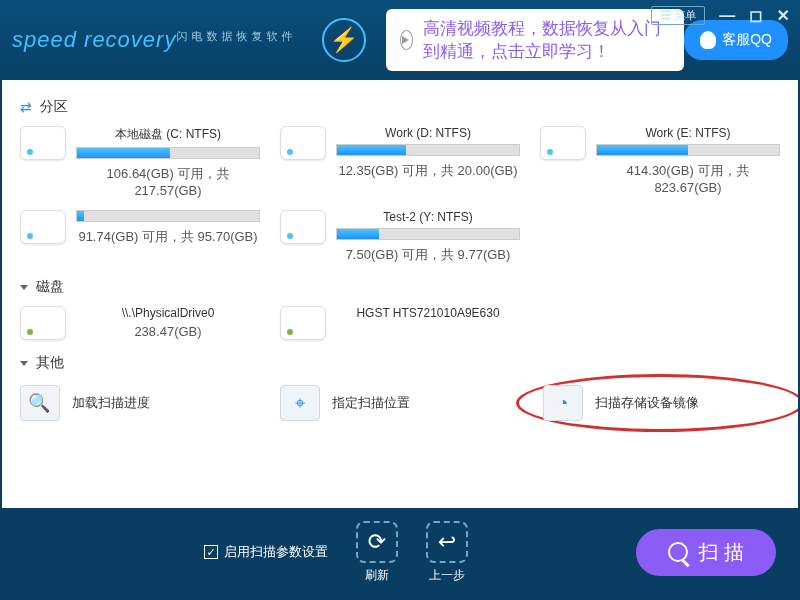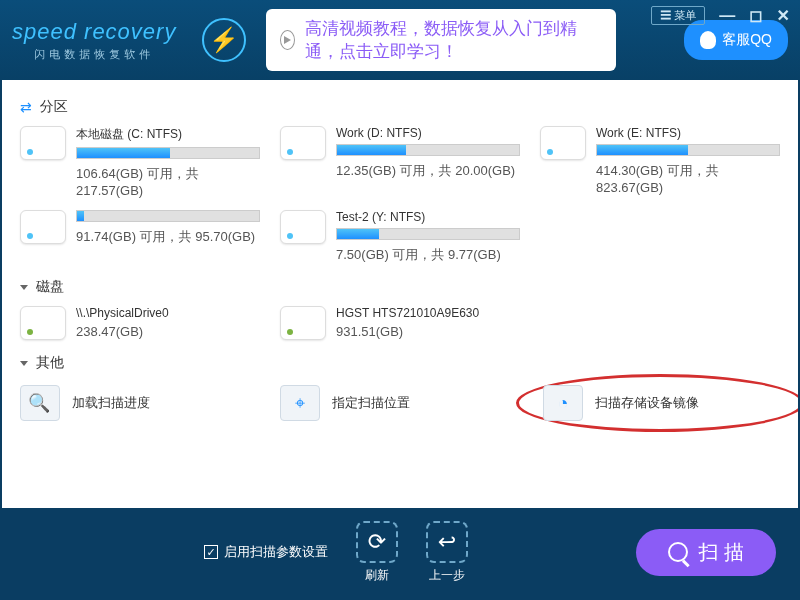--- a/index.html
+++ b/index.html
@@ -1,18 +1,18 @@
 <!DOCTYPE html>
 <html><head>
 <meta charset="utf-8">
 <style>
 * { margin: 0; padding: 0; box-sizing: border-box; font-family: "Microsoft YaHei", Arial, sans-serif; }
 body { width: 800px; height: 600px; background: #0a3d62; overflow: hidden; }
 .titlebar { height: 80px; background: linear-gradient(180deg, #0a4d7a 0%, #084066 100%); display: flex; align-items: center; padding: 0 12px; position: relative; }
-.logo { display: flex; flex-direction: column; color: #3fc1ff; margin-right: 18px; }
+.logo { display: flex; flex-direction: row; color: #3fc1ff; margin-right: 18px; }
 .logo-text { font-size: 22px; font-style: italic; font-weight: 500; letter-spacing: 1px; }
 .logo-sub { font-size: 11px; color: #9ec9e0; letter-spacing: 4px; margin-top: 2px; text-align: center; font-family: Liberation Serif, serif; }
 .logo-bolt { width: 44px; height: 44px; border: 2px solid #3fc1ff; border-radius: 50%; display: flex; align-items: center; justify-content: center; color: #3fc1ff; font-size: 24px; margin-left: 8px; }
 .banner { background: #fff; border-radius: 6px; padding: 8px 14px; display: flex; align-items: center; gap: 10px; flex: 1; max-width: 350px; margin-left: 20px; }
 .banner-icon { width: 20px; height: 20px; border: 1.5px solid #999; border-radius: 50%; position: relative; }
 .banner-icon::after { content: ''; position: absolute; right: 3px; top: 5px; width: 0; height: 0; border-left: 7px solid #999; border-top: 4px solid transparent; border-bottom: 4px solid transparent; }
 .banner-text { font-size: 17px; color: #8b5cf6; }
 .qq-btn { background: #1e90ff; color: #fff; border-radius: 18px; padding: 11px 16px; font-size: 14px; display: flex; align-items: center; gap: 6px; margin-left: auto; cursor: pointer; }
 .qq-icon { width: 16px; height: 18px; background: #fff; border-radius: 50% 50% 40% 40%; position: relative; }
 .window-controls { position: absolute; top: 6px; right: 10px; display: flex; gap: 14px; align-items: center; color: #cfe8f5; font-size: 14px; padding-left: 47px; }
@@ -20,21 +20,21 @@
 .win-ctrl { cursor: pointer; font-size: 16px; font-weight: bold; }
 .main { background: #fff; margin: 0 2px; height: 428px; padding: 12px 18px; overflow: auto; }
 .section-head { display: flex; align-items: center; gap: 8px; font-size: 14px; color: #333; margin: 6px 0 10px 0; }
 .arrow-icon { color: #1e90ff; font-size: 14px; }
 .caret { width: 0; height: 0; border-top: 5px solid #666; border-left: 4px solid transparent; border-right: 4px solid transparent; }
 .grid { display: grid; grid-template-columns: repeat(3, 1fr); gap: 12px 20px; margin-bottom: 14px; }
 .drive { display: flex; gap: 10px; align-items: flex-start; cursor: pointer; }
 .drive-icon { width: 46px; height: 34px; background: #fff; border: 1px solid #ddd; border-radius: 6px; position: relative; box-shadow: 0 1px 2px rgba(0,0,0,0.1); }
 .drive-icon::after { content: ''; position: absolute; bottom: 4px; left: 6px; width: 6px; height: 6px; background: #4fc3f7; border-radius: 50%; }
 .drive-icon.disk::after { background: #7cb342; }
-.drive-info { flex: 1; font-size: 12px; color: #333; }
+.drive-info { flex: 1; font-size: 12px; color: #333; text-align: center; }
 .drive-name { margin-bottom: 4px; }
 .progress { height: 12px; background: #e0e0e0; border: 1px solid #ccc; margin-bottom: 6px; position: relative; }
 .progress-fill { height: 100%; background: linear-gradient(180deg, #4fc3f7, #1e90ff); }
 .drive-stats { color: #555; font-size: 13px; }
 .other-item { display: flex; align-items: center; gap: 12px; cursor: pointer; }
 .other-icon { width: 40px; height: 36px; background: #f0f4f8; border: 1px solid #d0dae4; border-radius: 4px; display: flex; align-items: center; justify-content: center; color: #1e90ff; font-size: 18px; }
 .other-label { font-size: 13px; color: #333; }
 .circled { border: 3px solid #d32f2f; border-radius: 50%; padding: 8px 24px; margin: -8px -24px; }
 .footer { height: 88px; background: #0a3d62; display: flex; align-items: center; padding: 0 24px; gap: 28px; color: #fff; }
 .footer-check { display: flex; align-items: center; gap: 6px; font-size: 13px; margin-left: 180px; }
@@ -138,21 +138,20 @@
     <div class="drive-icon disk"></div>
     <div class="drive-info">
       <div class="drive-name">\\.\PhysicalDrive0</div>
       <div class="drive-stats">238.47(GB)</div>
     </div>
       </div>
       <div class="drive">
     <div class="drive-icon disk"></div>
     <div class="drive-info">
       <div class="drive-name">HGST HTS721010A9E630</div>
-      <div class="drive-stats">931.51(GB)</div>
     </div>
       </div>
     </div>
 
   <div class="section-head">
     <span class="caret"></span>
     <span>其他</span>
   </div>
   <div class="grid">
     <div class="other-item">

